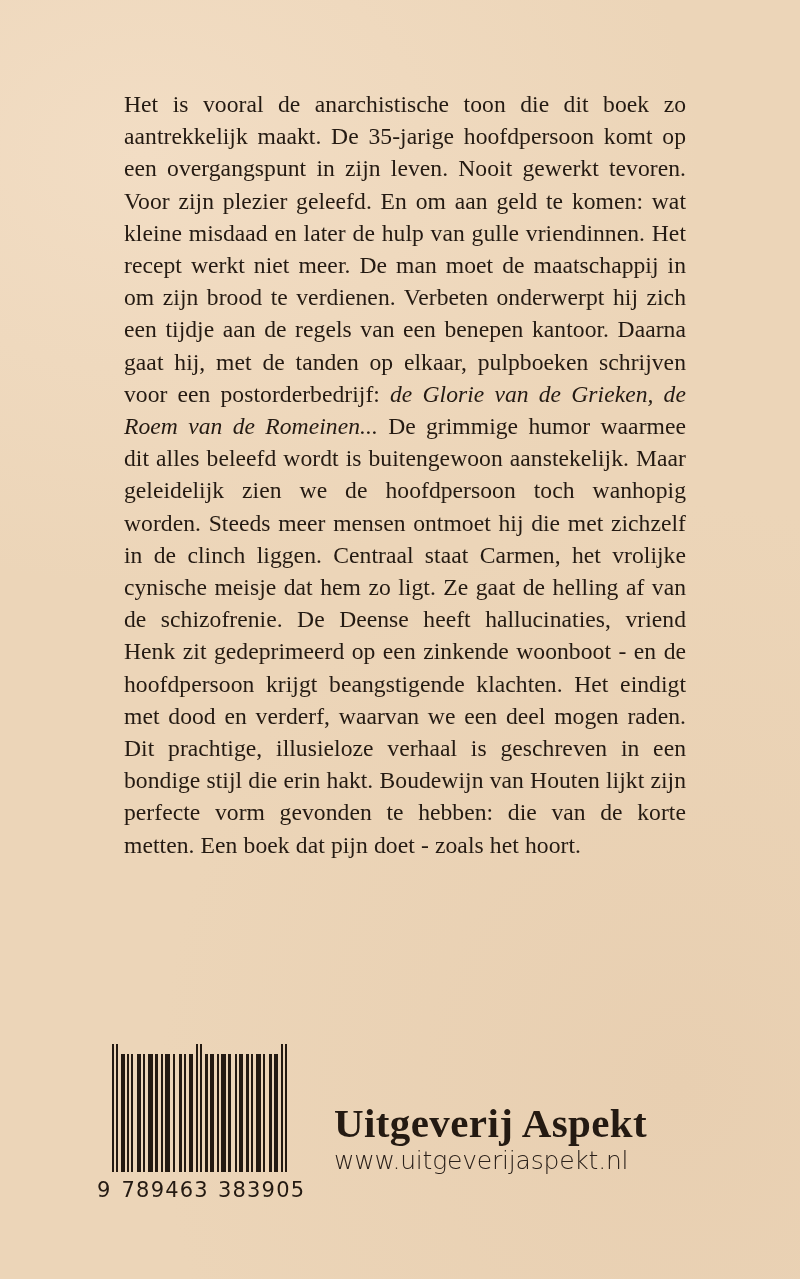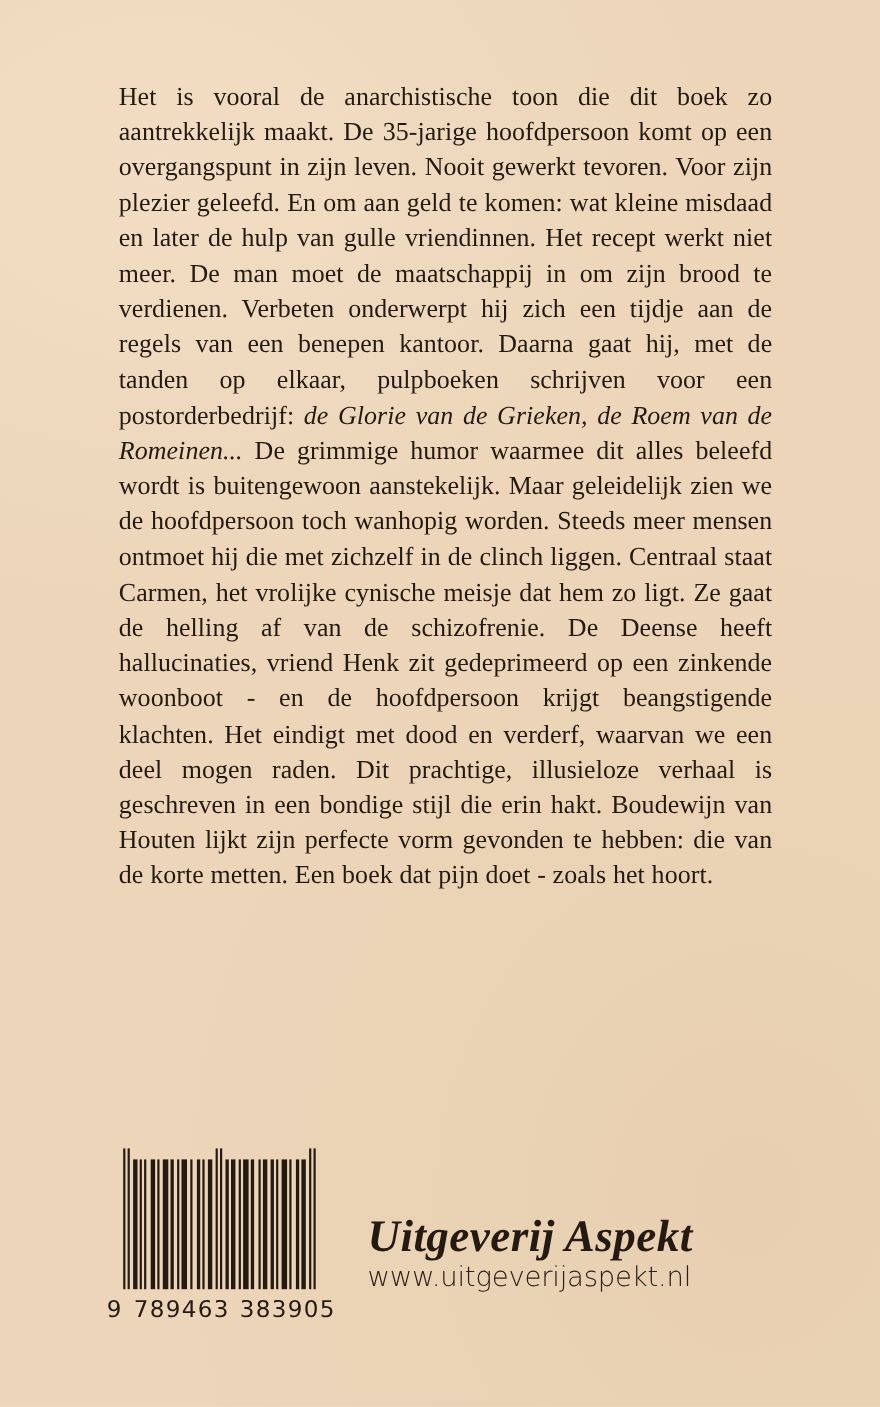--- a/index.html
+++ b/index.html
@@ -31,21 +31,21 @@
     top: 72px;
     width: 594px;
     text-align: justify;
     text-justify: inter-word;
     font-size: 23.6px;
     line-height: 32.2px;
     letter-spacing: 0.05px;
     word-spacing: 0.2px;
     color: #241a12;
   }
-  .blurb p { margin: 0; }
+  .blurb p { margin: 16px; }
   .blurb em {
     font-style: italic;
   }
 
   
   .footer {
     position: absolute;
     left: 0;
     top: 1040px;
     width: 800px;
@@ -89,21 +89,20 @@
 
   
   .publisher {
     position: absolute;
     left: 334px;
     top: 60px;
     width: 420px;
   }
   .publisher-name {
     font-family: "Liberation Serif", "DejaVu Serif", serif;
-    font-style: italic;
     font-weight: 700;
     font-size: 41px;
     line-height: 46px;
     letter-spacing: 0.4px;
     color: #241a12;
     white-space: nowrap;
   }
   .publisher-url {
     margin-top: 0;
     font-family: "DejaVu Sans", "Liberation Sans", sans-serif;

